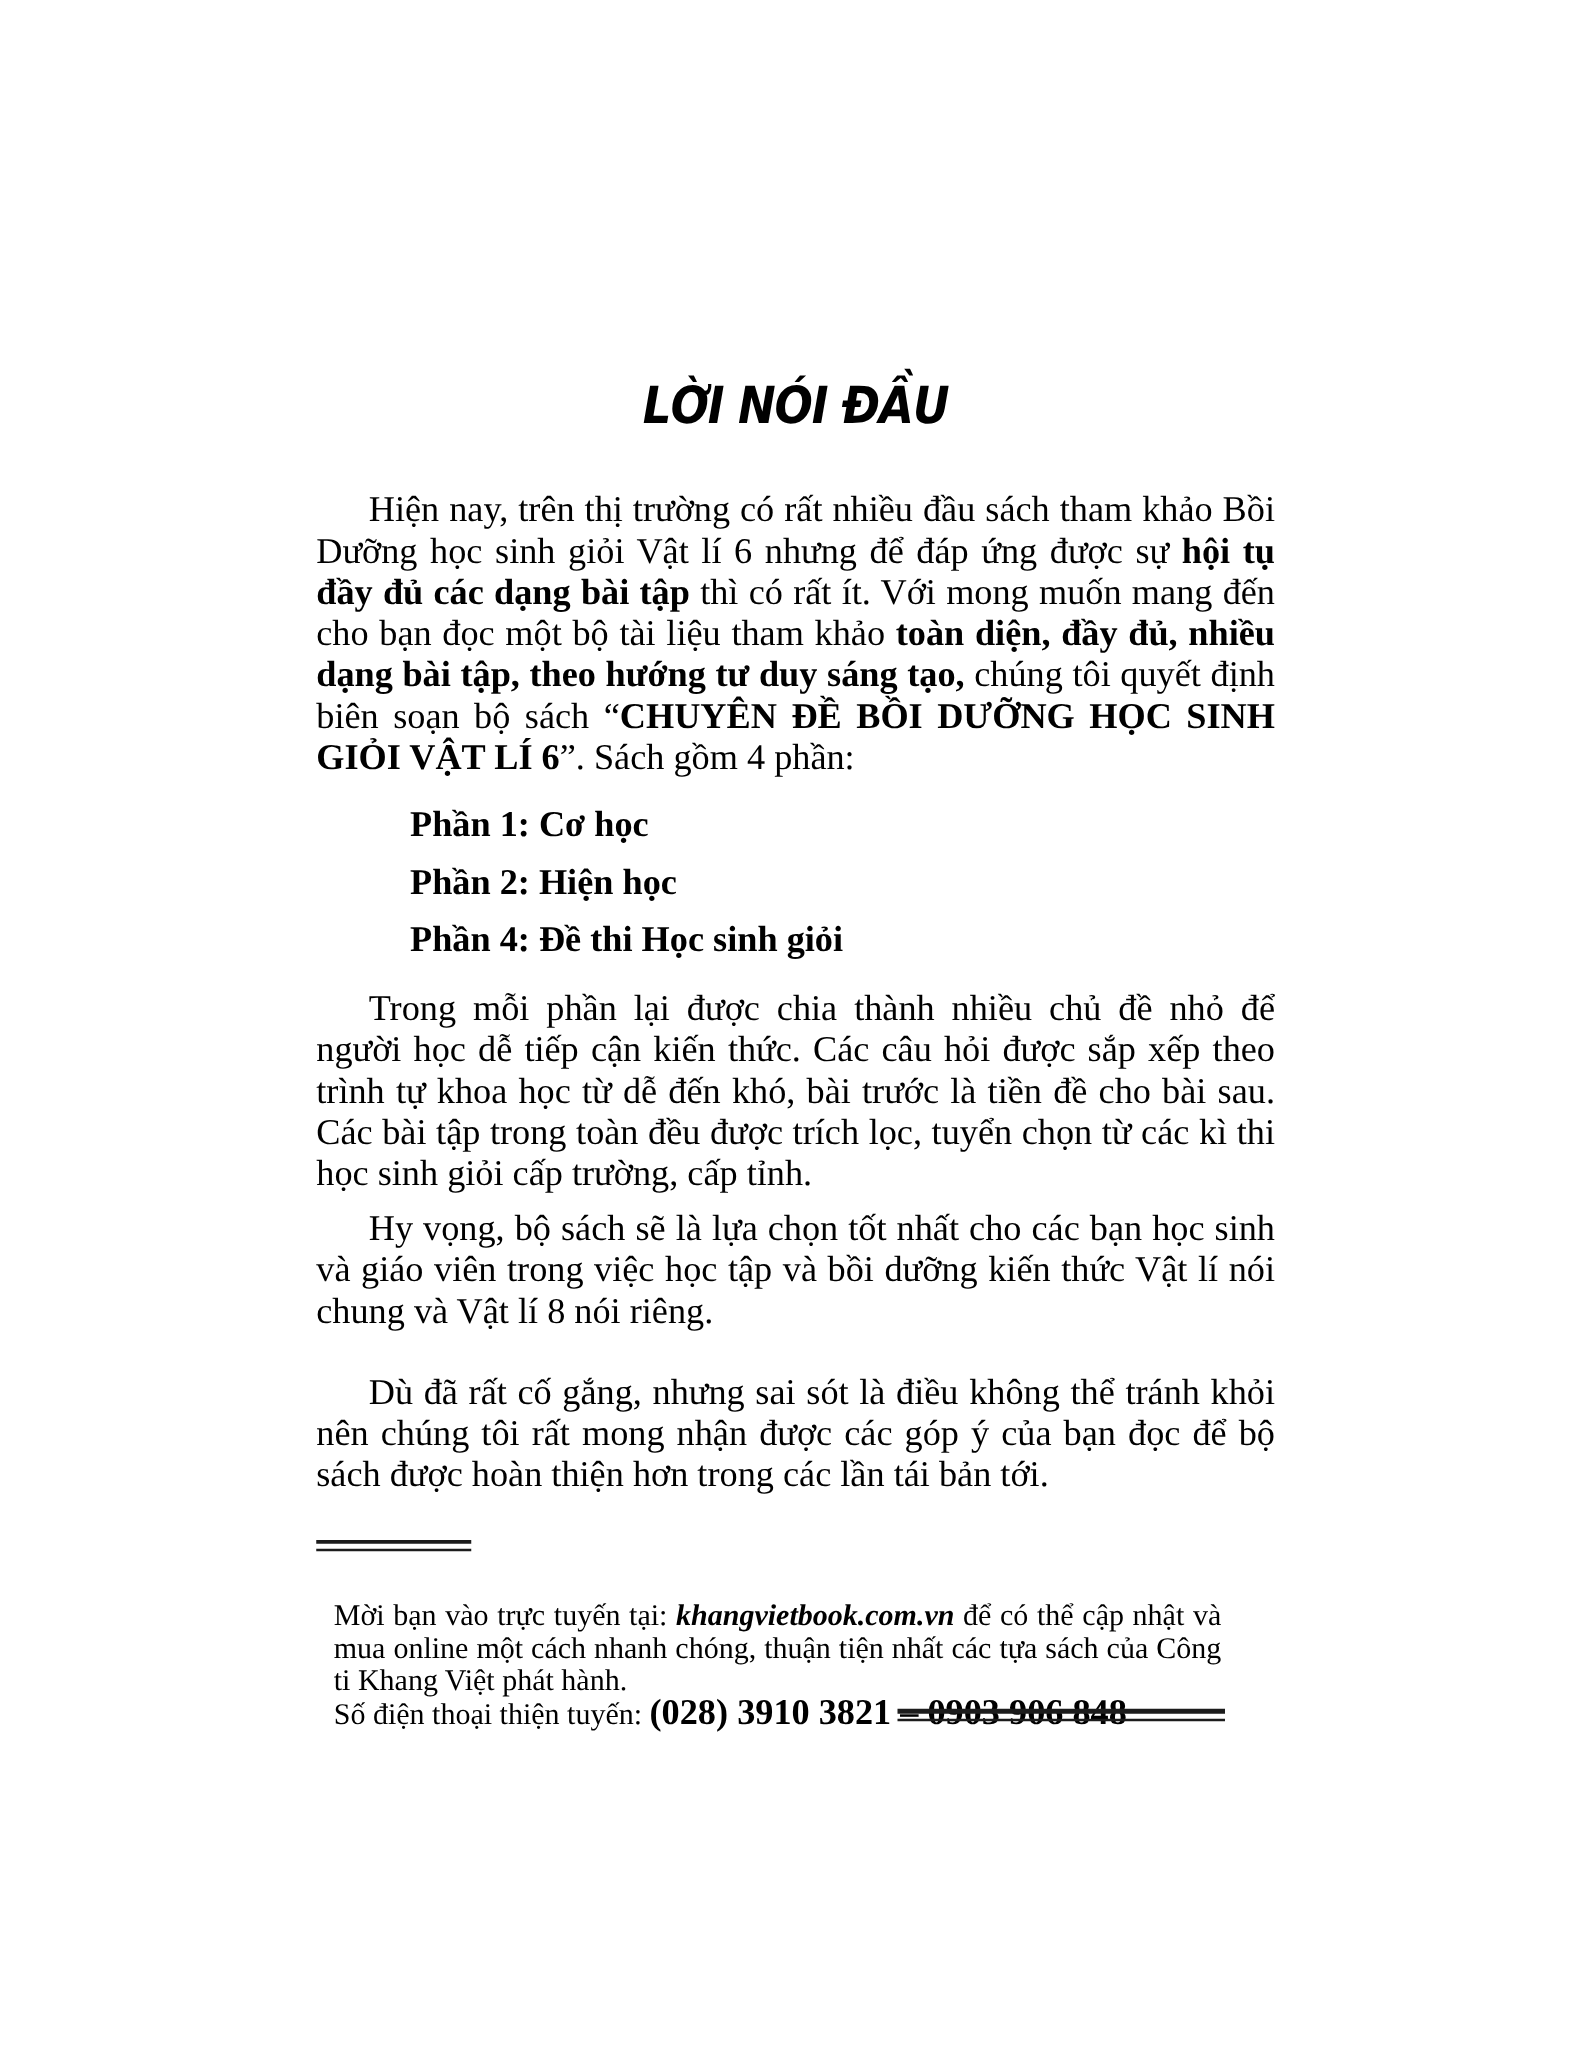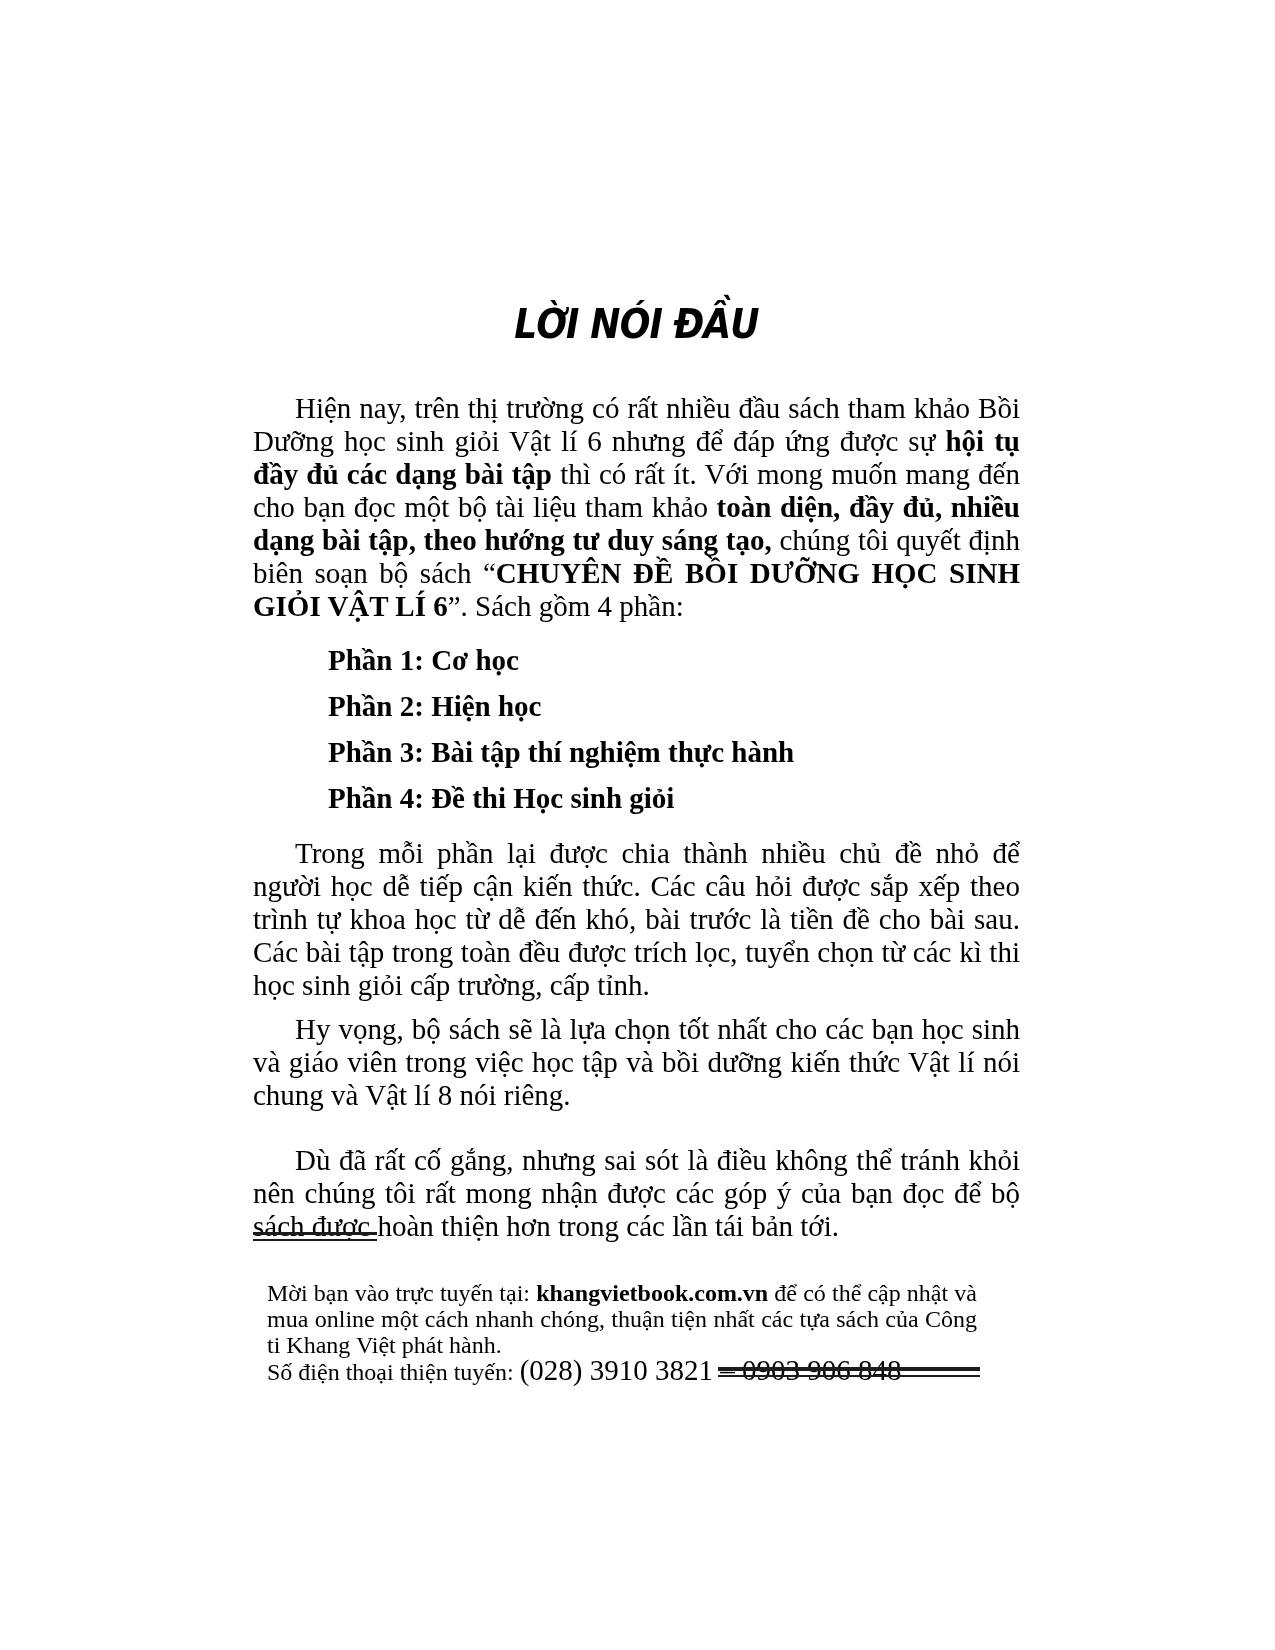--- a/index.html
+++ b/index.html
@@ -78,48 +78,48 @@
     left: 267px;
     top: 1256px;
     width: 710px;
     font-size: 24px;
     line-height: 26px;
     text-align: justify;
     text-align-last: left;
   }
   .footer-url {
     font-weight: bold;
+    font-style: italic;
   }
   .phone-line {
     position: absolute;
     left: 267px;
     top: 1330px;
     width: 710px;
     font-size: 24px;
     line-height: 32px;
     white-space: nowrap;
   }
   .phone-number {
-    font-weight: normal;
+    font-weight: bold;
     font-size: 29px;
   }
 </style>
 </head>
 <body>
 
 <div class="page">
 
   <h1 class="doc-title">LỜI NÓI ĐẦU</h1>
 
   <p class="para p1"><span>Hiện nay, trên thị trường có rất nhiều đầu sách tham khảo Bồi Dưỡng học sinh giỏi Vật lí 6 nhưng để đáp ứng được sự </span><span class="bold">hội tụ đầy đủ các dạng bài tập</span><span> thì có rất ít. Với mong muốn mang đến cho bạn đọc một bộ tài liệu tham khảo </span><span class="bold">toàn diện, đầy đủ, nhiều dạng bài tập, theo hướng tư duy sáng tạo,</span><span> chúng tôi quyết định biên soạn bộ sách “</span><span class="bold">CHUYÊN ĐỀ BỒI DƯỠNG HỌC SINH GIỎI VẬT LÍ 6</span><span>”. Sách gồm 4 phần:</span></p>
 
   <div class="parts">
     <div class="part">Phần 1: Cơ học</div>
     <div class="part">Phần 2: Hiện học</div>
-    <div class="part">Phần 3: Bài tập thí nghiệm thực hành</div>
     <div class="part">Phần 4: Đề thi Học sinh giỏi</div>
   </div>
 
   <p class="para p2">Trong mỗi phần lại được chia thành nhiều chủ đề nhỏ để người học dễ tiếp cận kiến thức. Các câu hỏi được sắp xếp theo trình tự khoa học từ dễ đến khó, bài trước là tiền đề cho bài sau. Các bài tập trong toàn đều được trích lọc, tuyển chọn từ các kì thi học sinh giỏi cấp trường, cấp tỉnh.</p>
 
   <p class="para p3">Hy vọng, bộ sách sẽ là lựa chọn tốt nhất cho các bạn học sinh và giáo viên trong việc học tập và bồi dưỡng kiến thức Vật lí nói chung và Vật lí 8 nói riêng.</p>
 
   <p class="para p4">Dù đã rất cố gắng, nhưng sai sót là điều không thể tránh khỏi nên chúng tôi rất mong nhận được các góp ý của bạn đọc để bộ sách được hoàn thiện hơn trong các lần tái bản tới.</p>
 
 </div>

